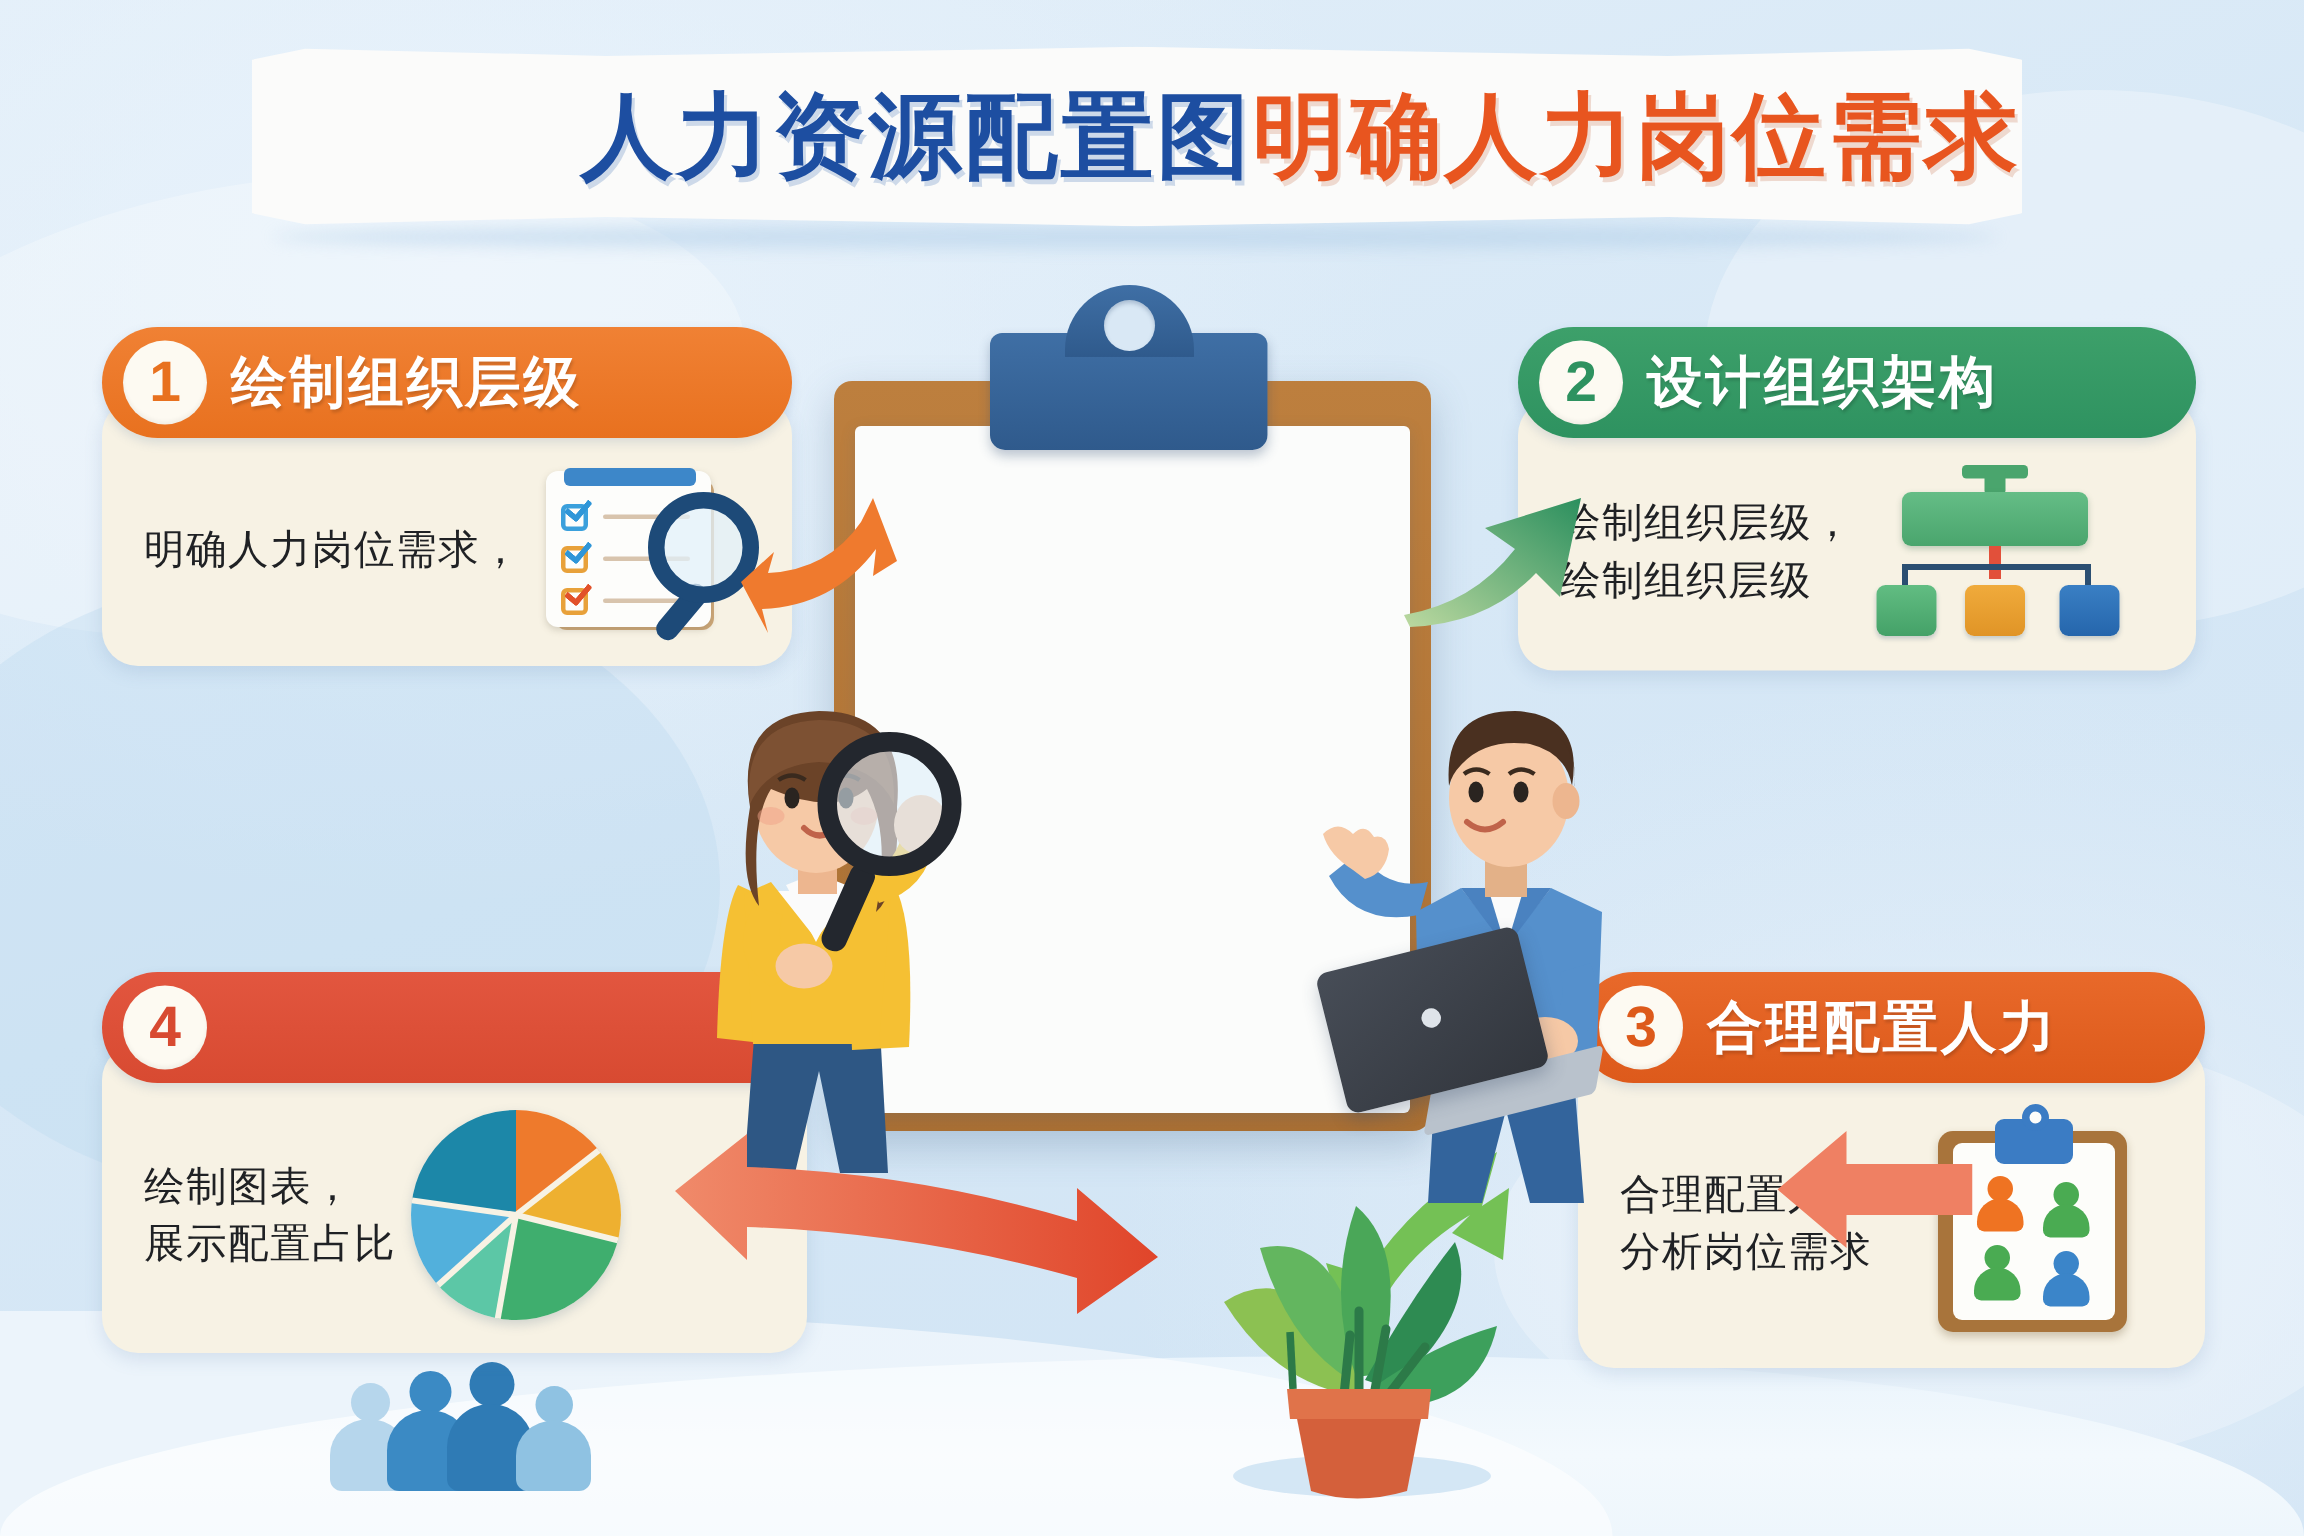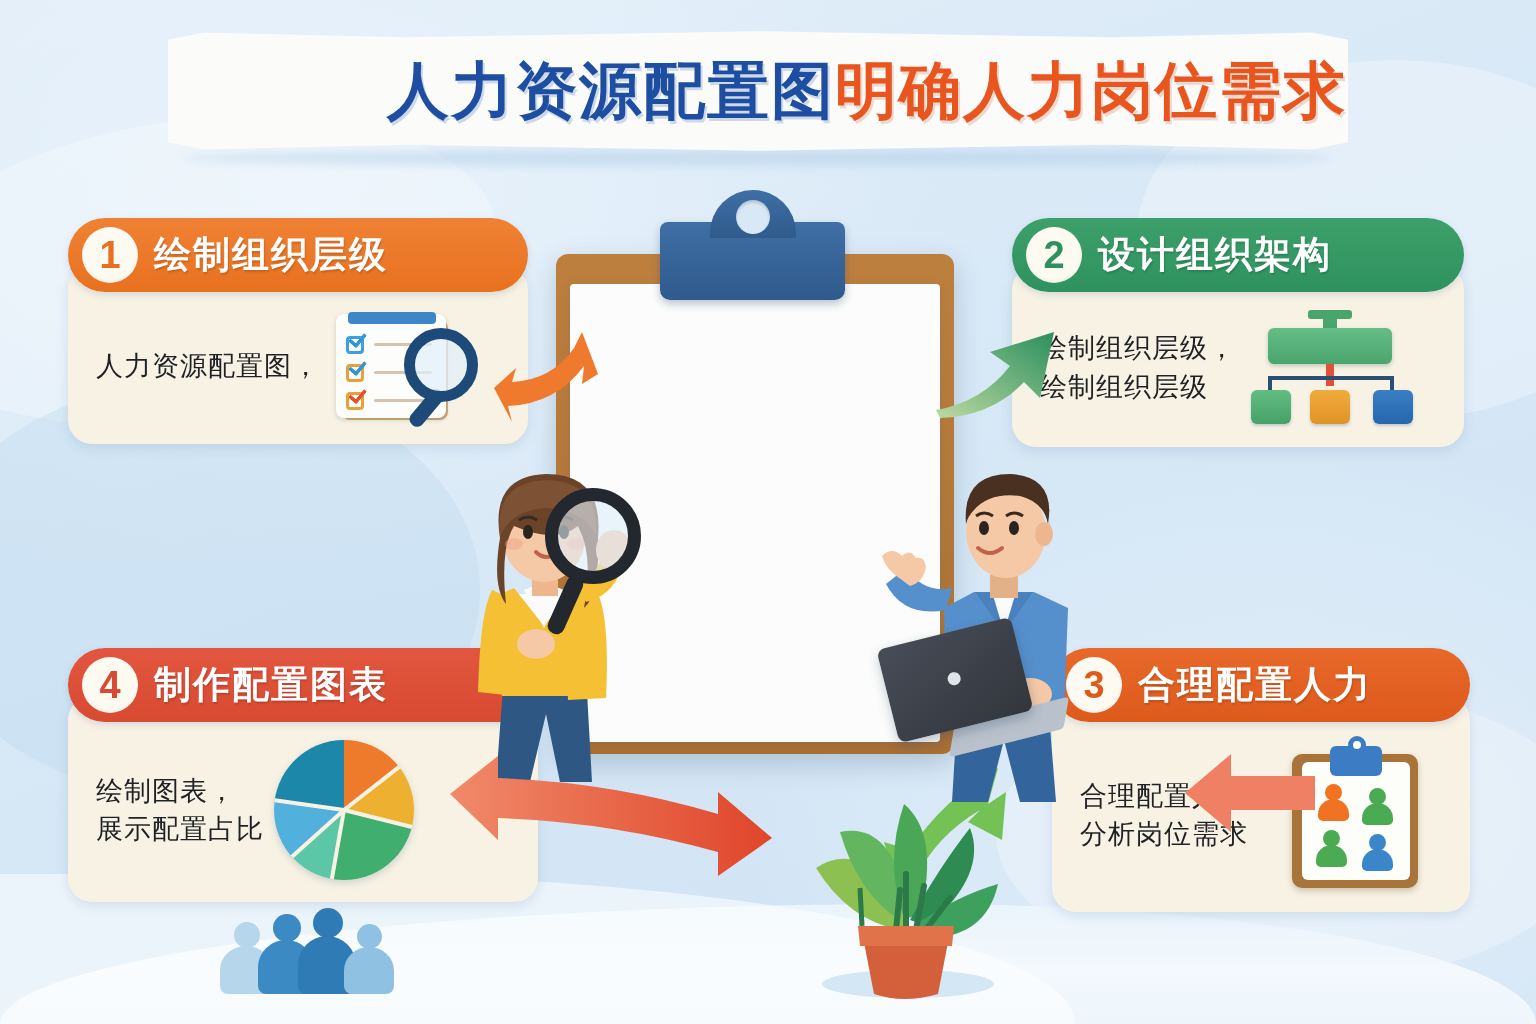--- a/index.html
+++ b/index.html
@@ -473,21 +473,21 @@
     </div>
   </div>
 
   <div class="card" id="card1">
     <div class="card-head">
       <div class="badge">1</div>
       <div class="head-title">绘制组织层级</div>
     </div>
     <div class="card-body">
       <div class="body-text">
-        <div>人力资源配置图，</div>
+        <div>明确人力岗位需求，</div>
       </div>
       <div class="body-icon icon-checklist">
         <div class="cl-paper-back"></div>
         <div class="cl-paper"></div>
         <div class="cl-bar"></div>
         <div class="cl-row" style="top:26px;">
             <div class="cl-box" style="border-color:#3ba0dc;"></div>
             <div class="cl-check"></div>
             <div class="cl-line"></div>
           </div>
@@ -528,21 +528,20 @@
         <div class="oc-leaf" style="left:5px;background:linear-gradient(180deg,#62bd82,#44a168);"></div>
         <div class="oc-leaf" style="left:64px;background:linear-gradient(180deg,#f0ab3c,#e09426);"></div>
         <div class="oc-leaf" style="left:127px;background:linear-gradient(180deg,#3a7fc4,#2566ac);"></div>
       </div>
     </div>
   </div>
 
   <div class="card" id="card4">
     <div class="card-head">
       <div class="badge">4</div>
-      <div class="head-title">制作配置图表</div>
     </div>
     <div class="card-body">
       <div class="body-text">
         <div>绘制图表，</div>
         <div>展示配置占比</div>
       </div>
       <div class="body-icon icon-pie">
         <div class="pie"></div>
         <div class="pie-gap" style="left:68px;top:0;width:4px;height:70px;transform-origin:2px 70px;transform:rotate(52deg);"></div>
         <div class="pie-gap" style="left:68px;top:0;width:4px;height:70px;transform-origin:2px 70px;transform:rotate(104deg);"></div>

